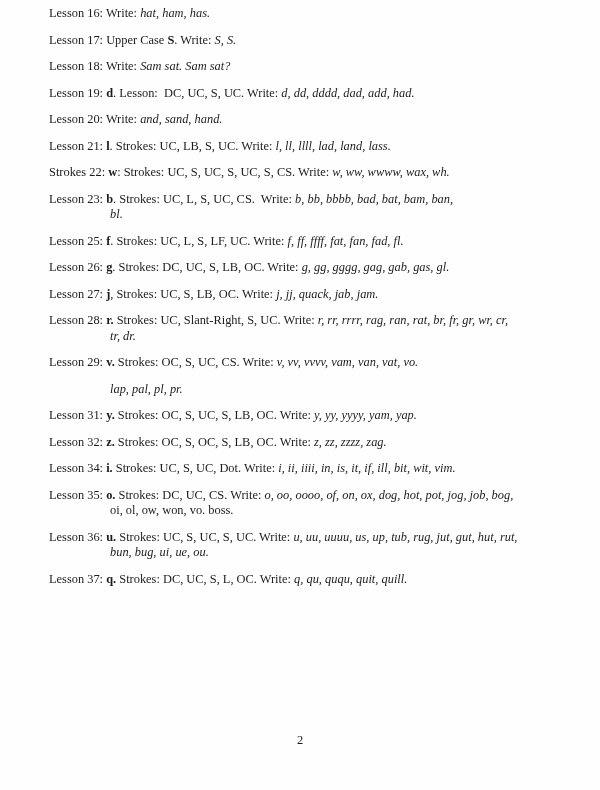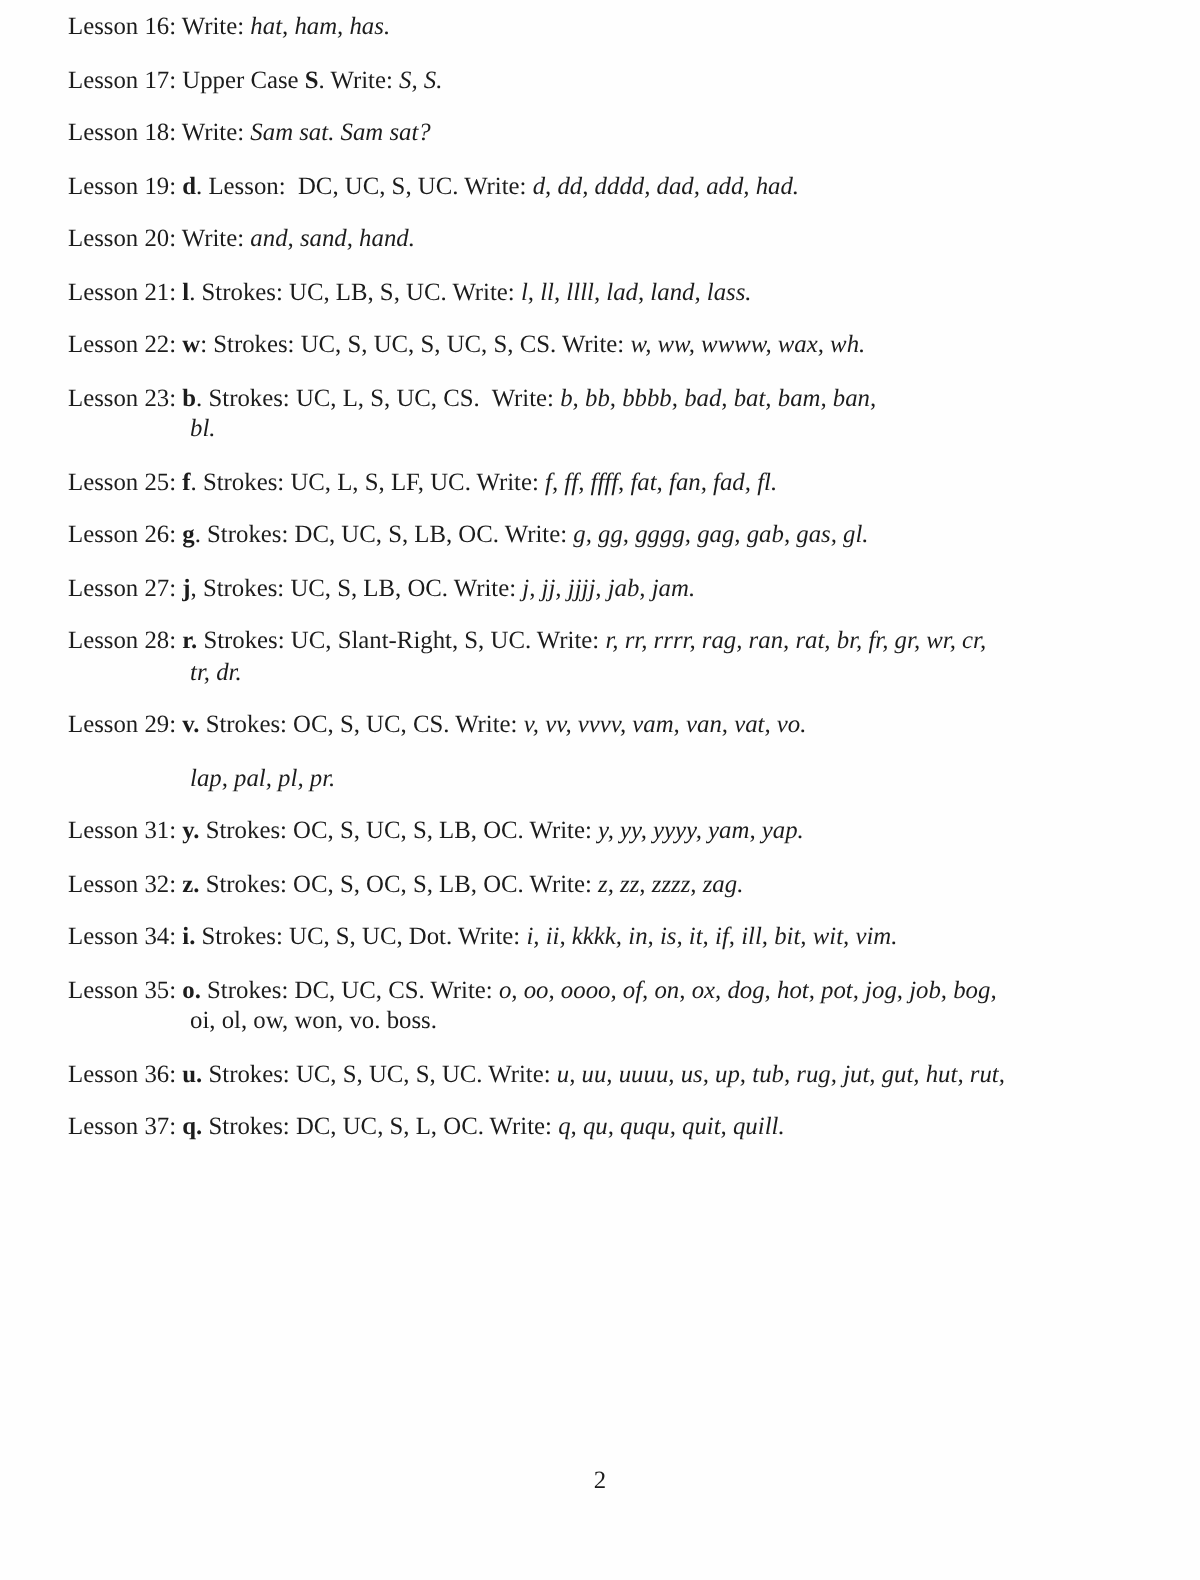--- a/index.html
+++ b/index.html
@@ -6,21 +6,21 @@
   .page {
     position: relative;
     width: 600px;
     height: 790px;
     background: #fefefe;
     color: #1c1c1c;
     font-family: "Liberation Serif", serif;
     font-size: 12.4px;
     overflow: hidden;
   }
-  .lessons { padding: 6px 20px 0 34px; }
+  .lessons { padding: 6px 20px 0 49px; }
   .lesson { margin: 0 0 11px 0; line-height: 15.5px; }
   .line { display: block; white-space: pre; }
   .line.cont { padding-left: 61px; }
   .run-n { font-weight: normal; font-style: normal; }
   .run-b { font-weight: bold; }
   .run-i { font-style: italic; }
   .page-number {
     position: absolute;
     top: 733px;
     left: 0;
@@ -46,59 +46,60 @@
       <p class="lesson">
         <span class="line"><span class="run-n">Lesson 19: </span><span class="run-b">d</span><span class="run-n">. Lesson:  DC, UC, S, UC. Write: </span><span class="run-i">d, dd, dddd, dad, add, had.</span></span>
       </p>
       <p class="lesson">
         <span class="line"><span class="run-n">Lesson 20: Write: </span><span class="run-i">and, sand, hand.</span></span>
       </p>
       <p class="lesson">
         <span class="line"><span class="run-n">Lesson 21: </span><span class="run-b">l</span><span class="run-n">. Strokes: UC, LB, S, UC. Write: </span><span class="run-i">l, ll, llll, lad, land, lass.</span></span>
       </p>
       <p class="lesson">
-        <span class="line"><span class="run-n">Lesson 22: </span><span class="run-b">w</span><span class="run-n">: Strokes: UC, S, UC, S, UC, S, CS. Write: </span><span class="run-i">w, ww, wwww, wax, wh.</span></span>
+        <span class="line"><span class="run-n">Strokes 22: </span><span class="run-b">w</span><span class="run-n">: Strokes: UC, S, UC, S, UC, S, CS. Write: </span><span class="run-i">w, ww, wwww, wax, wh.</span></span>
       </p>
       <p class="lesson">
         <span class="line"><span class="run-n">Lesson 23: </span><span class="run-b">b</span><span class="run-n">. Strokes: UC, L, S, UC, CS.  Write: </span><span class="run-i">b, bb, bbbb, bad, bat, bam, ban,</span></span>
         <span class="line cont"><span class="run-i">bl.</span></span>
       </p>
       <p class="lesson">
         <span class="line"><span class="run-n">Lesson 25: </span><span class="run-b">f</span><span class="run-n">. Strokes: UC, L, S, LF, UC. Write: </span><span class="run-i">f, ff, ffff, fat, fan, fad, fl.</span></span>
       </p>
       <p class="lesson">
         <span class="line"><span class="run-n">Lesson 26: </span><span class="run-b">g</span><span class="run-n">. Strokes: DC, UC, S, LB, OC. Write: </span><span class="run-i">g, gg, gggg, gag, gab, gas, gl.</span></span>
       </p>
       <p class="lesson">
-        <span class="line"><span class="run-n">Lesson 27: </span><span class="run-b">j</span><span class="run-n">, Strokes: UC, S, LB, OC. Write: </span><span class="run-i">j, jj, jjjj, jab, jam.</span></span>
+        <span class="line"><span class="run-n">Lesson 27: </span><span class="run-b">j</span><span class="run-n">, Strokes: UC, S, LB, OC. Write: </span><span class="run-i">j, jj, quack, jab, jam.</span></span>
       </p>
       <p class="lesson">
         <span class="line"><span class="run-n">Lesson 28: </span><span class="run-b">r.</span><span class="run-n"> Strokes: UC, Slant-Right, S, UC. Write: </span><span class="run-i">r, rr, rrrr, rag, ran, rat, br, fr, gr, wr, cr,</span></span>
         <span class="line cont"><span class="run-i">tr, dr.</span></span>
       </p>
       <p class="lesson">
         <span class="line"><span class="run-n">Lesson 29: </span><span class="run-b">v.</span><span class="run-n"> Strokes: OC, S, UC, CS. Write: </span><span class="run-i">v, vv, vvvv, vam, van, vat, vo.</span></span>
       </p>
       <p class="lesson">
         <span class="line cont"><span class="run-i">lap, pal, pl, pr.</span></span>
       </p>
       <p class="lesson">
         <span class="line"><span class="run-n">Lesson 31: </span><span class="run-b">y.</span><span class="run-n"> Strokes: OC, S, UC, S, LB, OC. Write: </span><span class="run-i">y, yy, yyyy, yam, yap.</span></span>
       </p>
       <p class="lesson">
         <span class="line"><span class="run-n">Lesson 32: </span><span class="run-b">z.</span><span class="run-n"> Strokes: OC, S, OC, S, LB, OC. Write: </span><span class="run-i">z, zz, zzzz, zag.</span></span>
       </p>
       <p class="lesson">
-        <span class="line"><span class="run-n">Lesson 34: </span><span class="run-b">i.</span><span class="run-n"> Strokes: UC, S, UC, Dot. Write: </span><span class="run-i">i, ii, kkkk, in, is, it, if, ill, bit, wit, vim.</span></span>
+        <span class="line"><span class="run-n">Lesson 34: </span><span class="run-b">i.</span><span class="run-n"> Strokes: UC, S, UC, Dot. Write: </span><span class="run-i">i, ii, iiii, in, is, it, if, ill, bit, wit, vim.</span></span>
       </p>
       <p class="lesson">
         <span class="line"><span class="run-n">Lesson 35: </span><span class="run-b">o.</span><span class="run-n"> Strokes: DC, UC, CS. Write: </span><span class="run-i">o, oo, oooo, of, on, ox, dog, hot, pot, jog, job, bog,</span></span>
         <span class="line cont"><span class="run-n">oi, ol, ow, won, vo. boss.</span></span>
       </p>
       <p class="lesson">
         <span class="line"><span class="run-n">Lesson 36: </span><span class="run-b">u.</span><span class="run-n"> Strokes: UC, S, UC, S, UC. Write: </span><span class="run-i">u, uu, uuuu, us, up, tub, rug, jut, gut, hut, rut,</span></span>
+        <span class="line cont"><span class="run-i">bun, bug, ui, ue, ou.</span></span>
       </p>
       <p class="lesson">
         <span class="line"><span class="run-n">Lesson 37: </span><span class="run-b">q.</span><span class="run-n"> Strokes: DC, UC, S, L, OC. Write: </span><span class="run-i">q, qu, ququ, quit, quill.</span></span>
       </p>
     </div>
   <div class="page-number">2</div>
 </div>
 
 </body></html>

